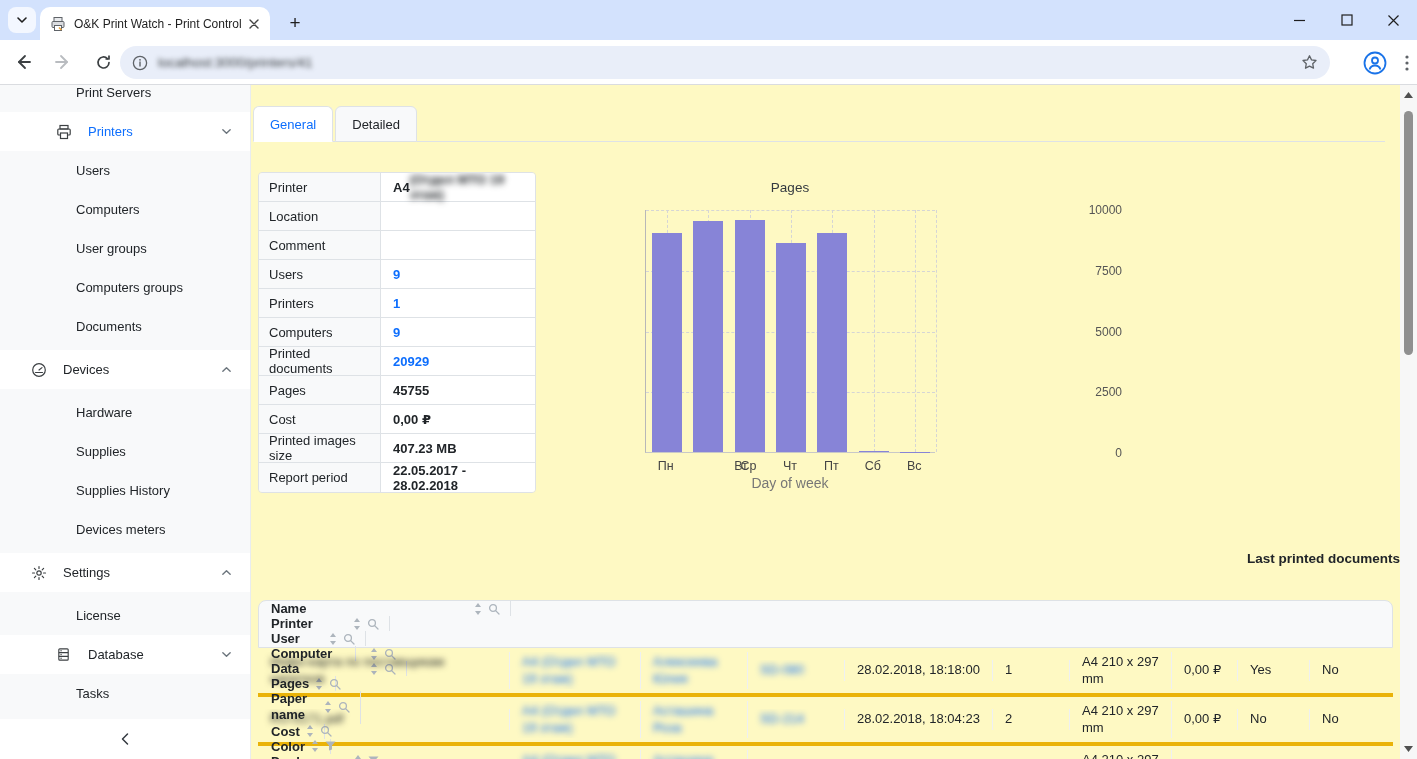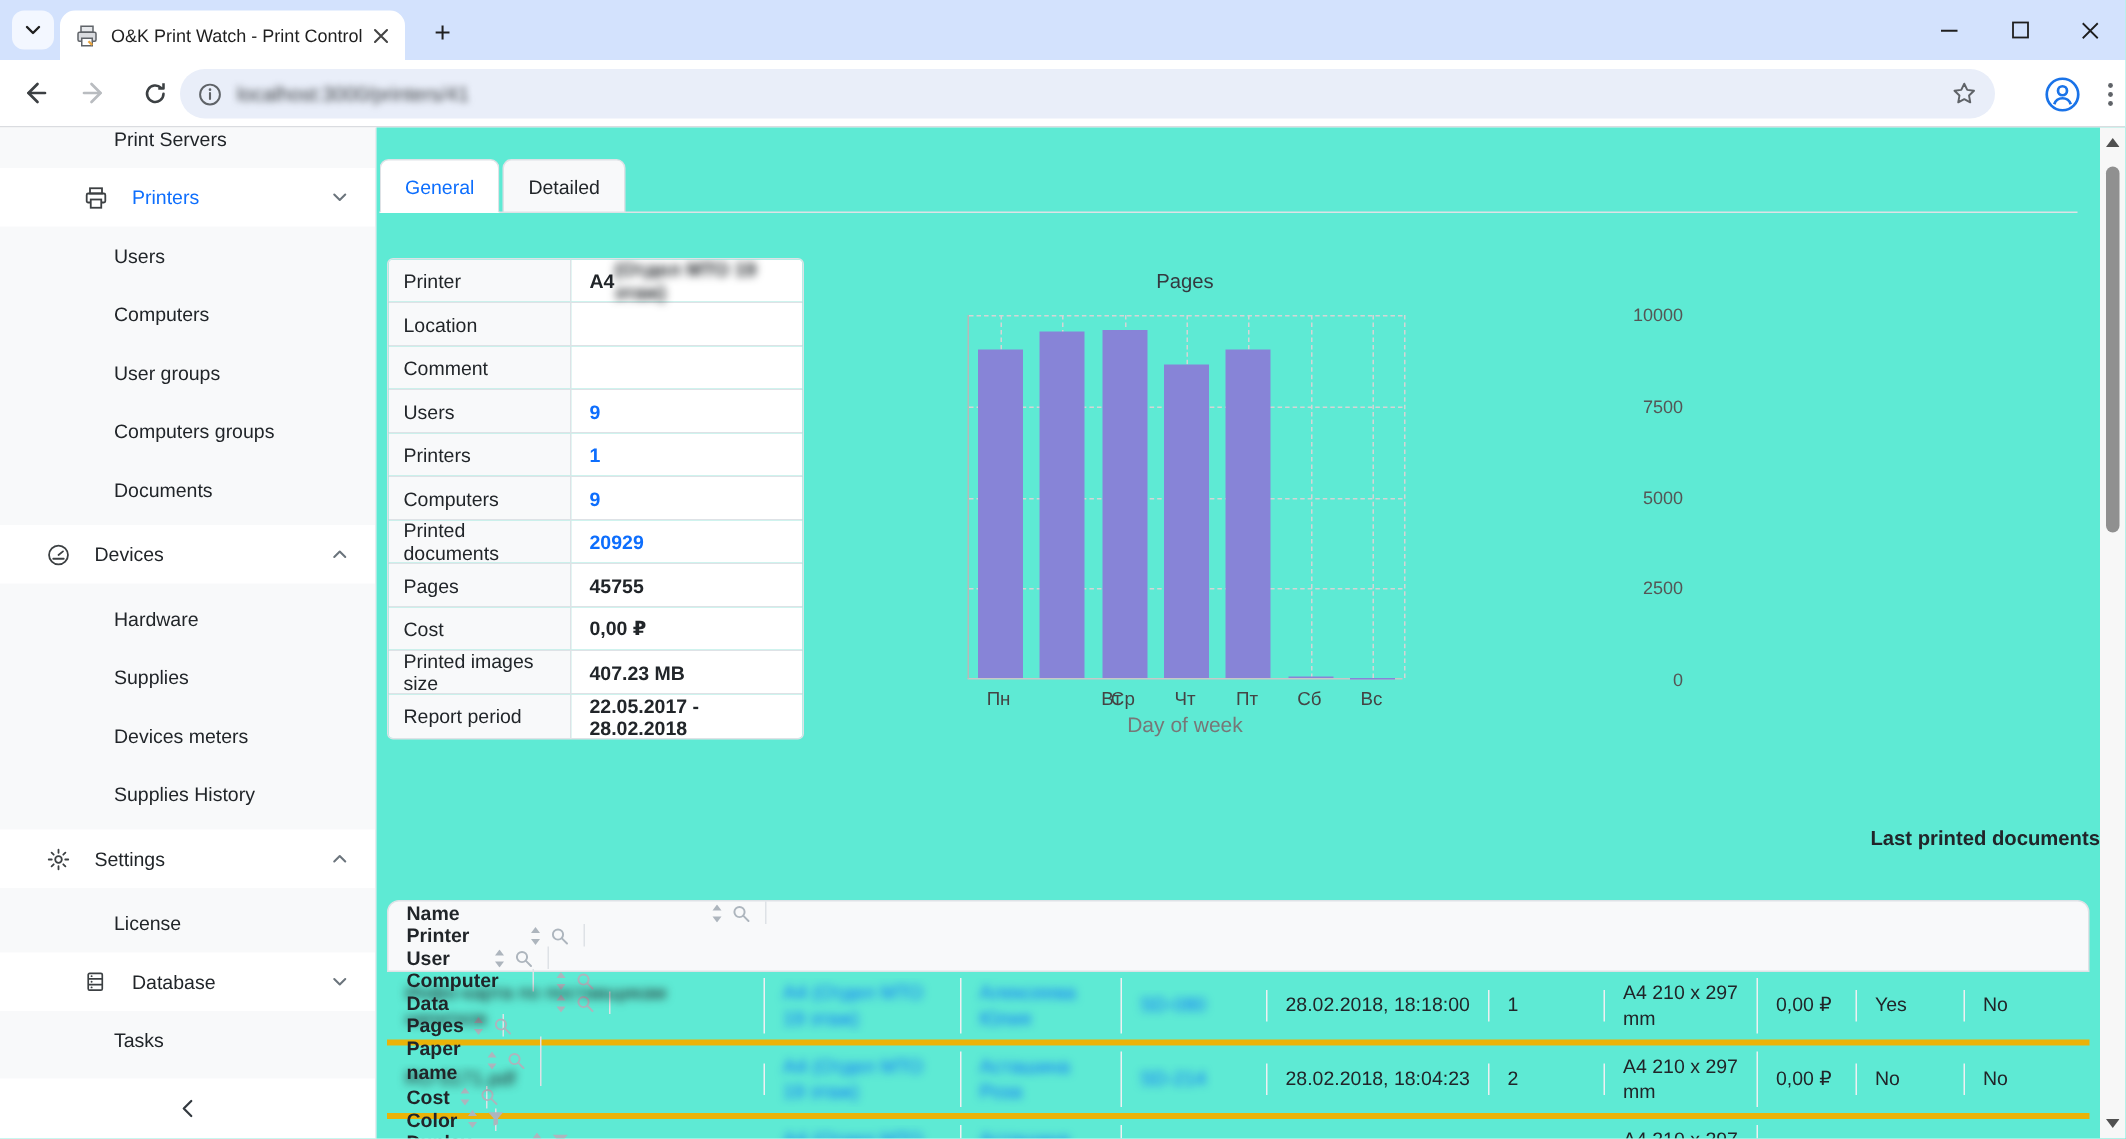--- a/index.html
+++ b/index.html
@@ -31,21 +31,21 @@
   .sb-item.first { margin-top:-12px; }
   .sb-group { background:#fff; padding-left:30px; }
   .sb-group.inset { padding-left:55px; }
   .sb-group.sp { margin-top:4px; margin-bottom:4px; }
   .sb-icon { width:17px; height:17px; margin-right:16px; flex:none; display:flex; align-items:center; justify-content:center; color:#3c4043; }
   .sb-label { flex:1; }
   .sb-chevron { color:#6c757d; flex:none; }
   .sb-active { color:#0d6efd; }
   .sb-collapse { position:absolute; bottom:0; left:0; width:100%; height:40px; background:#fff; display:flex; align-items:center; justify-content:center; color:#343a40; }
 
-  .main { position:relative; flex:1; background:#5eead4; overflow:hidden; }
+  .main { position:relative; flex:1; background:#fef9c3; overflow:hidden; }
 
   
   .nav-tabs { position:absolute; left:2px; top:20px; width:1132px; height:37px; border-bottom:1px solid #dee2e6; display:flex; align-items:flex-end; gap:2px; padding-left:0; }
   .nav-tab { height:36px; padding:0 16px; display:flex; align-items:center; border:1px solid #dee2e6; border-radius:6px 6px 0 0; background:#f8f9fa; color:#212529; margin-bottom:-1px; }
   .nav-tab.active { background:#fff; color:#0d6efd; border-bottom-color:#fff; }
 
   
   .props { position:absolute; left:7px; top:87px; width:278px; border:1px solid #dee2e6; border-radius:4px; overflow:hidden; }
   .prop-row { display:flex; height:29px; border-bottom:1px solid #dee2e6; }
   .prop-row:last-child { border-bottom:none; }
@@ -235,24 +235,24 @@
           </svg>
         </span>
     </div>
     <div class="sb-item">
         <span class="sb-label">Hardware</span>
       </div>
     <div class="sb-item">
         <span class="sb-label">Supplies</span>
       </div>
     <div class="sb-item">
+        <span class="sb-label">Supplies History</span>
+      </div>
+    <div class="sb-item">
         <span class="sb-label">Devices meters</span>
-      </div>
-    <div class="sb-item">
-        <span class="sb-label">Supplies History</span>
       </div>
     <div class="sb-item sb-group sp">
       <span class="sb-icon">
           <svg width="16" height="16" viewBox="0 0 16 16">
             <circle cx="8" cy="8" r="2.2" fill="none" stroke="#3c4043" stroke-width="1.2"></circle>
             <path d="M8 1.5v2M8 12.5v2M1.5 8h2M12.5 8h2M3.4 3.4l1.4 1.4M11.2 11.2l1.4 1.4M12.6 3.4l-1.4 1.4M4.8 11.2l-1.4 1.4" stroke="#3c4043" stroke-width="1.2" stroke-linecap="round"></path>
           </svg>
         </span>
       <span class="sb-label">Settings</span>
       <span class="sb-chevron">

